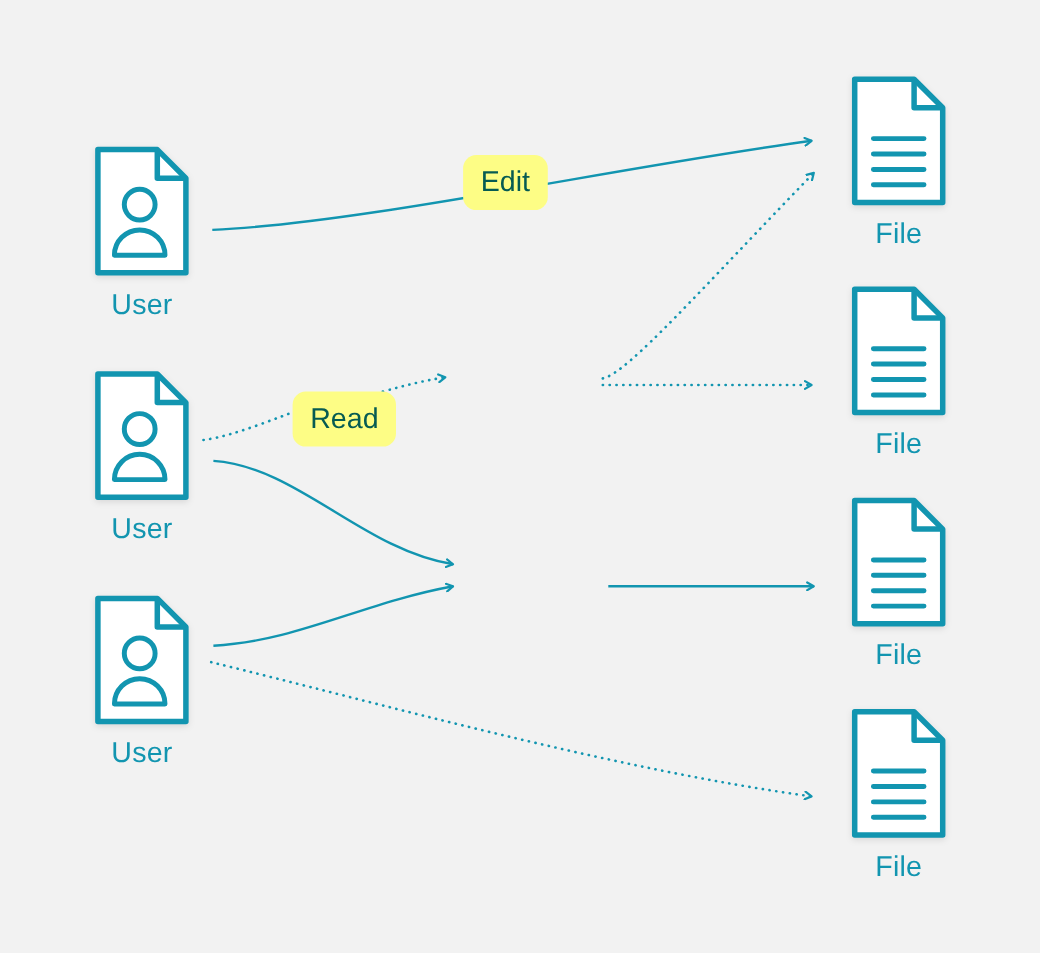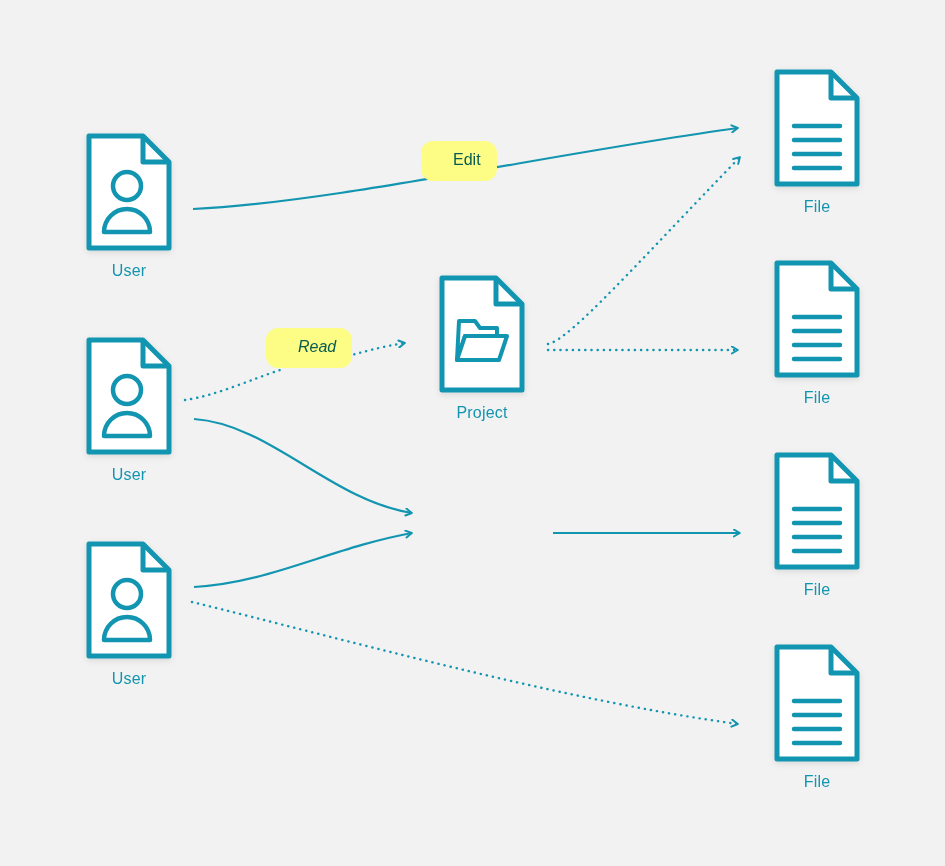--- a/index.html
+++ b/index.html
@@ -31,33 +31,33 @@
   }
   .node-icon {
     position: relative;
     width: 88px;
     height: 120px;
     margin: 0 auto;
     filter: drop-shadow(0 2px 3px rgba(0,0,0,0.10));
   }
   .node-label {
     margin-top: 11px;
-    font-size: 16px;
+    font-size: 26px;
     color: #1295b0;
     letter-spacing: 0.2px;
     line-height: 1;
   }
   .badge {
     position: absolute;
     background: #fdfd85;
     border-radius: 12px;
     color: #065b52;
-    font-size: 16px;
+    font-size: 26px;
     line-height: 1;
-    padding: 11px 16px 13px 32px;
+    padding: 11px 16px 13px 16px;
     white-space: nowrap;
   }
 </style>
 </head>
 <body>
 
 <div id="canvas">
 
   <svg id="edges" viewBox="0 0 945 866" xmlns="http://www.w3.org/2000/svg">
     <defs>
@@ -113,31 +113,20 @@
       <svg viewBox="0 0 88 120" width="88" height="120" xmlns="http://www.w3.org/2000/svg">
         <path d="M4,4 H58 L84,30 V116 H4 Z" fill="#ffffff" stroke="#1295b0" stroke-width="5" stroke-linejoin="round"></path>
         <path d="M58,4 V30 H84" fill="none" stroke="#1295b0" stroke-width="5" stroke-linejoin="round"></path>
         <circle cx="42" cy="54" r="14" fill="none" stroke="#1295b0" stroke-width="4.5"></circle>
         <path d="M19,100 a23,23 0 0 1 46,0 Z" fill="none" stroke="#1295b0" stroke-width="4.5" stroke-linejoin="round"></path>
       </svg>
     </div>
     <div class="node-label">User</div>
   </div>
 
-  <div class="node" style="left:434px; top:274px;">
-    <div class="node-icon">
-      <svg viewBox="0 0 88 120" width="88" height="120" xmlns="http://www.w3.org/2000/svg">
-        <path d="M4,4 H58 L84,30 V116 H4 Z" fill="#ffffff" stroke="#1295b0" stroke-width="5" stroke-linejoin="round"></path>
-        <path d="M58,4 V30 H84" fill="none" stroke="#1295b0" stroke-width="5" stroke-linejoin="round"></path>
-        <path d="M21,47 H37 L42,54 H59 V62 H27 L19,86 H19 Z" fill="none" stroke="#1295b0" stroke-width="4" stroke-linejoin="round"></path>
-        <path d="M27,62 H69 L61,86 H19 Z" fill="#ffffff" stroke="#1295b0" stroke-width="4" stroke-linejoin="round"></path>
-      </svg>
-    </div>
-    <div class="node-label">Project</div>
-  </div>
 
 
   <div class="node" style="left:769px; top:68px;">
     <div class="node-icon">
       <svg viewBox="0 0 88 120" width="88" height="120" xmlns="http://www.w3.org/2000/svg">
         <path d="M4,4 H58 L84,30 V116 H4 Z" fill="#ffffff" stroke="#1295b0" stroke-width="5" stroke-linejoin="round"></path>
         <path d="M58,4 V30 H84" fill="none" stroke="#1295b0" stroke-width="5" stroke-linejoin="round"></path>
         <path d="M21,58 H67 M21,72 H67 M21,86 H67 M21,100 H67" stroke="#1295b0" stroke-width="4.5" stroke-linecap="round"></path>
       </svg>
     </div>
@@ -171,15 +160,15 @@
       <svg viewBox="0 0 88 120" width="88" height="120" xmlns="http://www.w3.org/2000/svg">
         <path d="M4,4 H58 L84,30 V116 H4 Z" fill="#ffffff" stroke="#1295b0" stroke-width="5" stroke-linejoin="round"></path>
         <path d="M58,4 V30 H84" fill="none" stroke="#1295b0" stroke-width="5" stroke-linejoin="round"></path>
         <path d="M21,58 H67 M21,72 H67 M21,86 H67 M21,100 H67" stroke="#1295b0" stroke-width="4.5" stroke-linecap="round"></path>
       </svg>
     </div>
     <div class="node-label">File</div>
   </div>
 
   <div class="badge" style="left:421px; top:141px;">Edit</div>
-  <div class="badge" style="left:266px; top:328px;font-style:italic;">Read</div>
+  <div class="badge" style="left:266px; top:356px;">Read</div>
 
 </div>
 
 </body></html>

